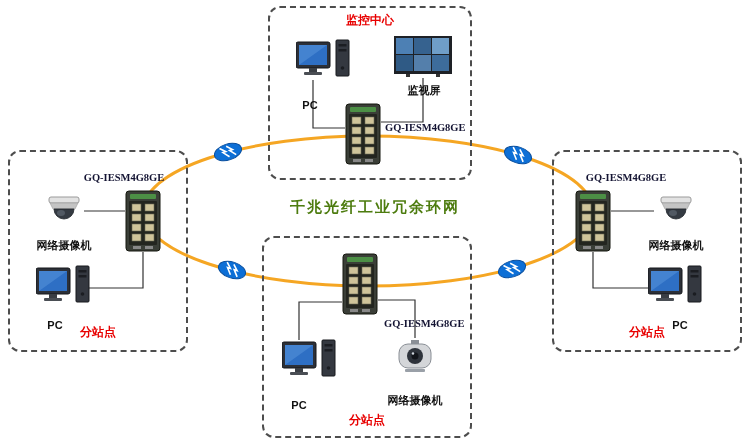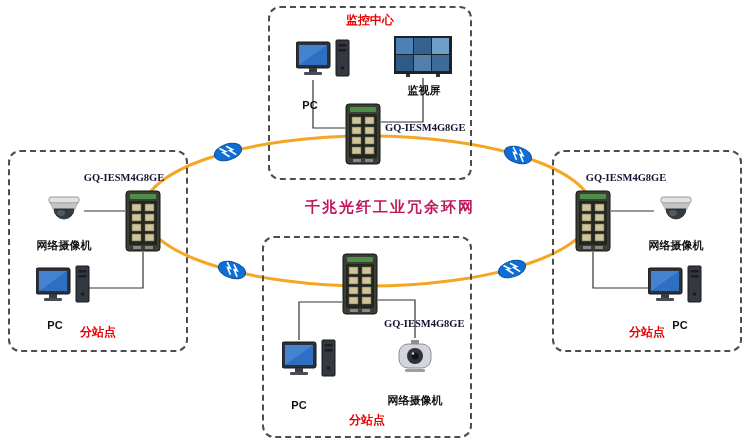--- a/index.html
+++ b/index.html
@@ -6,21 +6,21 @@
   html,body { background:#ffffff; }
   body { font-family:"Liberation Sans", sans-serif; }
   .canvas { position:relative; width:750px; height:445px; background:#ffffff; overflow:hidden; }
   .layer { position:absolute; left:0; top:0; width:750px; height:445px; }
   .zone { position:absolute; border:2px dashed #4d4d4d; border-radius:12px; background:transparent; }
   .dev { position:absolute; }
   .lbl { position:absolute; text-align:center; white-space:nowrap; }
   .red-lbl { color:#e80000; font-weight:bold; font-size:12px; }
   .model-lbl { color:#141433; font-weight:bold; font-size:10.5px; font-family:Liberation Serif, serif; }
   .dev-lbl { color:#111111; font-weight:bold; font-size:11px;margin-top:7px; }
-  .ring-title { color:#be185d; font-weight:bold; font-size:15px; letter-spacing:2px;text-align:right; }
+  .ring-title { color:#4d7c0f; font-weight:bold; font-size:15px; letter-spacing:2px; }
   .left-align { text-align:left; }
   .bolt { position:absolute; }
   .defs-holder { position:absolute; width:0; height:0; overflow:hidden; }
 </style>
 </head>
 <body>
 
 <div class="canvas">
 
   <svg class="defs-holder" aria-hidden="true">

